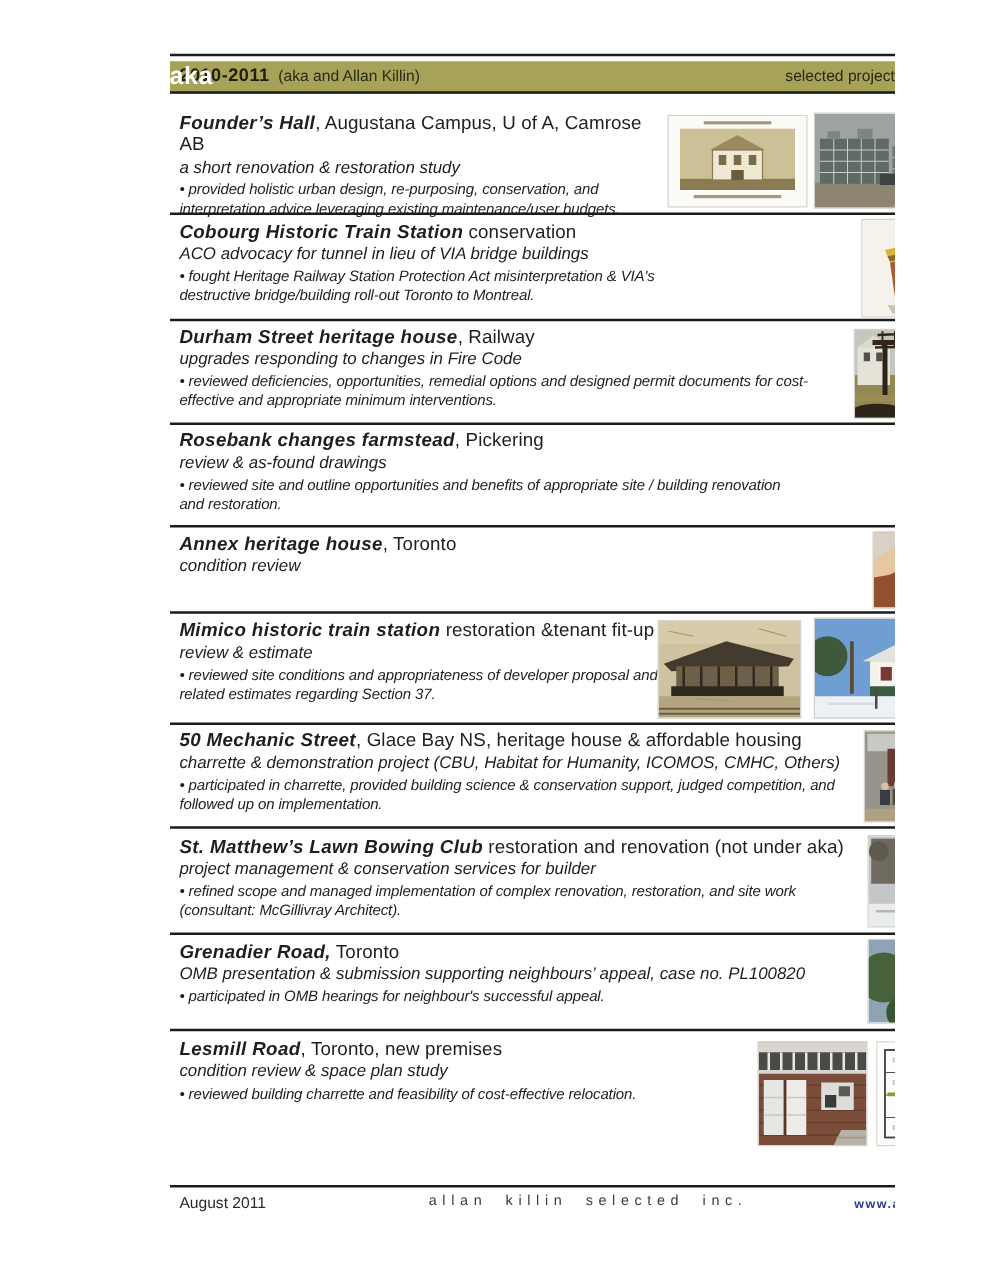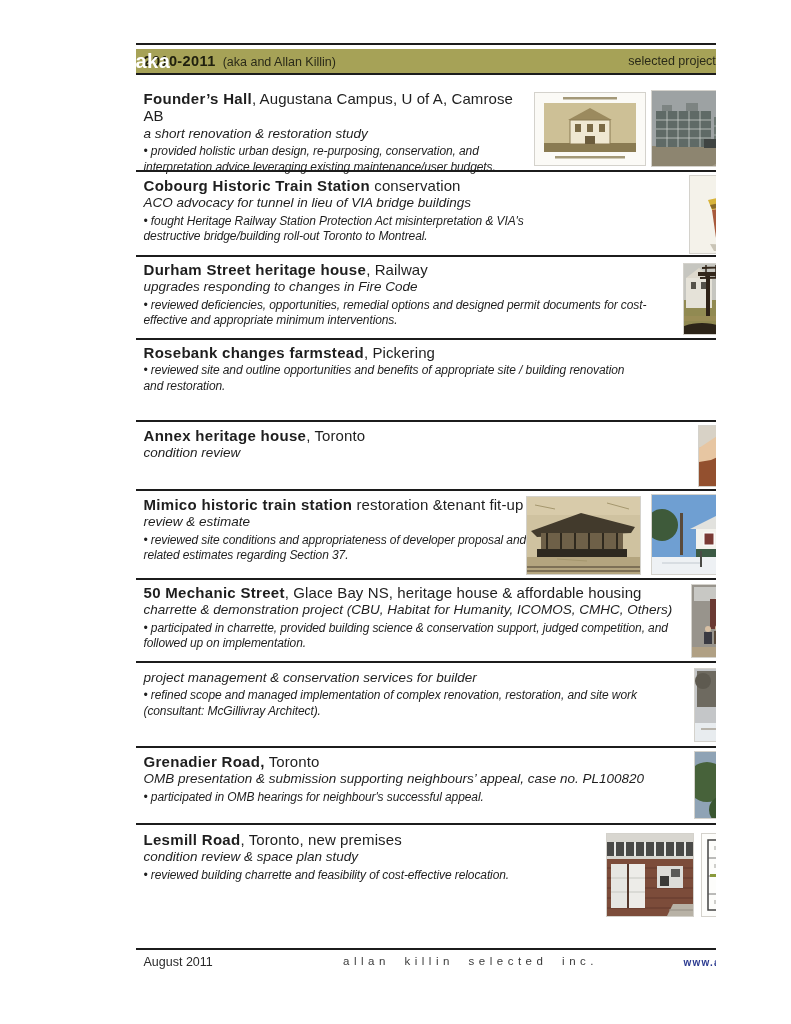--- a/index.html
+++ b/index.html
@@ -18,21 +18,21 @@
   .hdr-range { font-weight:bold; font-size:14.5px; color:#20200e; letter-spacing:0.4px; }
   .hdr-note { font-size:12.5px; color:#2a2a18; }
   .hdr-brand {
     position:absolute; left:0; right:0; text-align:left;
     color:#ffffff; font-weight:bold; font-size:20px; letter-spacing:0.5px;
   }
   .hdr-tagline { margin-left:auto; padding-right:8px; font-size:12.5px; color:#2a2a18; white-space:nowrap; z-index:1; }
 
   .proj { position:absolute; left:68px; }
   .proj .t  { font-size:15px; line-height:1.16; letter-spacing:0.1px; }
-  .proj .t b { letter-spacing:0.3px; }
+  .proj .t b { letter-spacing:0.3px;font-style:italic; }
   .proj .s  { font-style:italic; font-size:13.5px; line-height:1.22; margin-top:1px; }
   .proj .b  { font-size:12px; line-height:1.3; margin-top:2px; letter-spacing:-0.1px;font-style:italic; }
 
   .ph { position:absolute; margin:0; padding:0; border:1px solid #d4d2cc; background:#fff; }
   .ph svg { display:block; width:100%; height:100%; }
 
   .footer-row {
     position:absolute; left:68px; top:955px; width:654px;
     display:flex; align-items:baseline;
   }
@@ -152,20 +152,21 @@
       <rect x="84" y="12" width="4" height="40" fill="#2e2217"></rect>
       <rect x="58" y="16" width="5" height="36" fill="#4a3a28"></rect>
       <rect y="52" width="115" height="5" fill="#a08f5a" opacity="0.6"></rect>
       <ellipse cx="18" cy="68" rx="24" ry="9" fill="#2c2418"></ellipse>
     </svg>
   </figure>
   <div class="rule" style="top:338px"></div>
 
   <section class="proj" style="top:344px;width:500px">
     <div class="t"><b>Rosebank changes farmstead</b><span>, Pickering</span></div>
+    <div class="s">review &amp; as-found drawings</div>
     <div class="b">• reviewed site and outline opportunities and benefits of appropriate site / building renovation and restoration.</div>
   </section>
   <figure class="ph" style="left:668px;top:345px;width:54px;height:70px">
     <svg viewBox="0 0 54 70">
       <rect width="54" height="70" fill="#6b5a2e"></rect>
       <rect width="54" height="14" fill="#8fb3d6"></rect>
       <circle cx="10" cy="22" r="12" fill="#a8832f"></circle>
       <circle cx="44" cy="18" r="10" fill="#8a6b28"></circle>
       <circle cx="30" cy="12" r="8" fill="#b3913c"></circle>
       <rect x="18" y="20" width="17" height="32" fill="#c9a55e"></rect>
@@ -282,20 +283,21 @@
         <circle cx="56" cy="56" r="3" fill="#d8c0a4"></circle>
           <rect x="52" y="59" width="8" height="7" fill="#5a3a3a"></rect>
         <circle cx="68" cy="55" r="3" fill="#d8c0a4"></circle>
           <rect x="64" y="58" width="8" height="8" fill="#3e4e3a"></rect>
       </g>
     </svg>
   </figure>
   <div class="rule" style="top:661px"></div>
 
   <section class="proj" style="top:669px;width:545px">
+    <div class="t"><b>St. Matthew’s Lawn Bowing Club</b><span> restoration and renovation (not under aka)</span></div>
     <div class="s">project management &amp; conservation services for builder</div>
     <div class="b">• refined scope and managed implementation of complex renovation, restoration, and site work (consultant: McGillivray Architect).</div>
   </section>
   <figure class="ph" style="left:618px;top:668px;width:104px;height:72px">
     <svg viewBox="0 0 104 72">
       <rect width="104" height="72" fill="#c4c6c8"></rect>
       <rect x="2" y="2" width="20" height="36" fill="#6e6a60"></rect>
       <circle cx="8" cy="12" r="8" fill="#5e5a50"></circle>
       <rect x="40" y="2" width="7" height="18" fill="#8a7a62"></rect>
       <polygon points="26,22 44,8 62,22" fill="#c2ae8a"></polygon>

